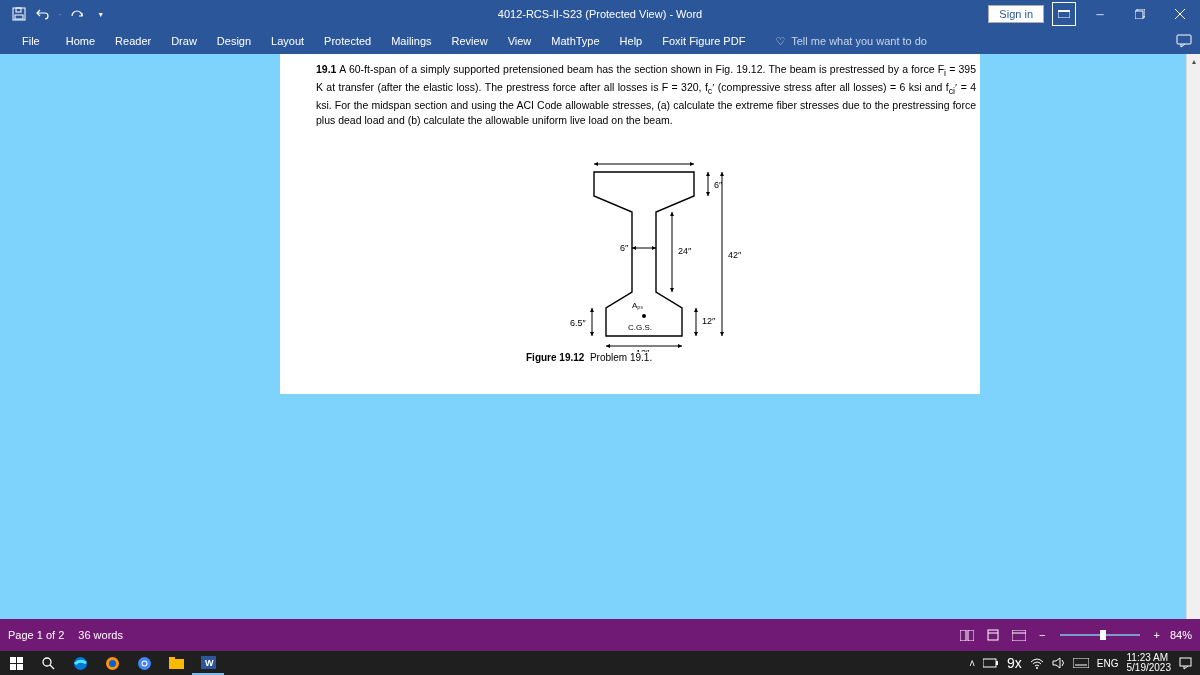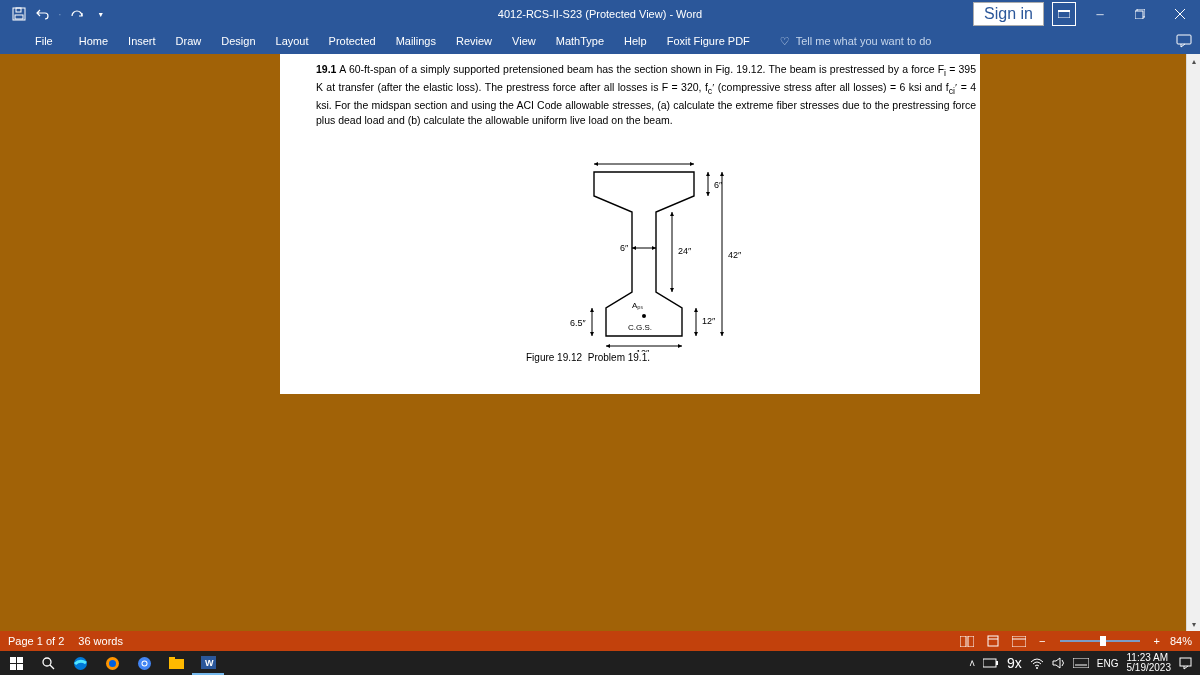--- a/index.html
+++ b/index.html
@@ -3,42 +3,42 @@
 <meta charset="utf-8">
 <style>
 *{margin:0;padding:0;box-sizing:border-box;font-family:"Segoe UI",Arial,sans-serif}
 body{width:1200px;height:675px;overflow:hidden;background:#fff;position:relative}
 .titlebar{height:28px;background:#2b579a;display:flex;align-items:center;color:#fff;font-size:11px;position:relative}
 .qat{display:flex;align-items:center;gap:2px;padding-left:8px}
 .qat-btn{width:22px;height:22px;display:flex;align-items:center;justify-content:center;color:#fff}
 .qat-sep{color:#7a9cc6;margin:0 2px}
 .title-center{position:absolute;left:50%;transform:translateX(-50%);color:#fff}
 .title-right{margin-left:auto;display:flex;align-items:center;gap:0}
-.signin{background:#fff;color:#2b579a;padding:2px 10px;font-size:16px;margin-right:8px;border:1px solid #adadad}
+.signin{background:#fff;color:#2b579a;padding:2px 10px;font-size:11px;margin-right:8px;border:1px solid #adadad}
 .win-btn{width:40px;height:28px;display:flex;align-items:center;justify-content:center;color:#fff;font-size:10px}
 .ribbon-icon{width:24px;height:24px;display:flex;align-items:center;justify-content:center;margin-right:4px;border:1px solid #fff;font-size:9px}
-.ribbon{height:26px;background:#2b579a;display:flex;align-items:center;padding-left:21px;color:#fff;font-size:11px}
+.ribbon{height:26px;background:#2b579a;display:flex;align-items:center;padding-left:8px;color:#fff;font-size:11px}
 .file-tab{background:#2b579a;color:#fff;padding:4px 14px;margin-right:2px}
 .tab{padding:4px 10px;color:#fff;cursor:pointer}
 .tellme{display:flex;align-items:center;margin-left:20px;color:#c5d5eb}
 .bulb{margin-right:6px}
 .collapse-ribbon{margin-left:auto;margin-right:8px;color:#fff}
-.doc-area{position:absolute;top:54px;left:0;right:14px;bottom:44px;background:#a16207;overflow:hidden}
+.doc-area{position:absolute;top:54px;left:0;right:14px;bottom:44px;background:#7dd3fc;overflow:hidden}
 .page{position:absolute;left:280px;top:0;width:700px;background:#fff}
 .problem-text{font-family:"Times New Roman",serif;font-size:10.5px;line-height:1.35;width:660px;margin-left:36px;margin-top:8px;text-align:justify}
 .prob-num{font-weight:bold}
 .figure-area{position:relative;width:660px;height:260px;margin-left:36px;margin-top:6px;font-family:Arial,sans-serif;font-size:9px}
 .fig-caption{position:absolute;left:210px;top:218px;font-size:10px}
-.fig-caption b{font-weight:normal}
+.fig-caption b{font-weight:bold}
 .ibeam{position:absolute;left:248px;top:28px}
 .scrollbar{position:absolute;right:0;top:54px;bottom:44px;width:14px;background:#f0f0f0;border-left:1px solid #dadada}
 .scroll-arrow{width:14px;height:14px;display:flex;align-items:center;justify-content:center;font-size:8px;color:#505050;background:#f0f0f0;position:absolute}
 .scroll-up{top:0}
 .scroll-down{bottom:0}
-.statusbar{position:absolute;bottom:24px;left:0;right:0;height:20px;background:#c2410c;display:flex;align-items:center;color:#fff;font-size:11px;padding:0 8px}
+.statusbar{position:absolute;bottom:24px;left:0;right:0;height:32px;background:#701a75;display:flex;align-items:center;color:#fff;font-size:11px;padding:0 8px}
 .status-left{display:flex;gap:14px}
 .status-right{margin-left:auto;display:flex;align-items:center;gap:6px}
 .view-btn{width:20px;height:16px;display:flex;align-items:center;justify-content:center}
 .zoom-track{width:80px;height:2px;background:#7a9cc6;position:relative;margin:0 4px}
 .zoom-thumb{position:absolute;width:6px;height:10px;background:#fff;top:-4px;left:50%}
 .taskbar{position:absolute;bottom:0;left:0;right:0;height:24px;background:#1f1f1f;display:flex;align-items:center}
 .task-btn{width:32px;height:24px;display:flex;align-items:center;justify-content:center;color:#fff;font-size:11px}
 .tray{margin-left:auto;display:flex;align-items:center;gap:8px;color:#fff;font-size:10px;padding-right:8px}
 .tray-time{line-height:1}
 svg{display:block}
@@ -89,21 +89,21 @@
         <svg width="10" height="10" viewBox="0 0 10 10">
           <path d="M0 0 L10 10 M10 0 L0 10" stroke="#fff" stroke-width="1"></path>
         </svg>
       </div>
   </div>
 </div>
 
 <div class="ribbon">
   <div class="file-tab">File</div>
   <div class="tab">Home</div>
-  <div class="tab">Insert</div>
+  <div class="tab">Reader</div>
   <div class="tab">Draw</div>
   <div class="tab">Design</div>
   <div class="tab">Layout</div>
   <div class="tab">Protected</div>
   <div class="tab">Mailings</div>
   <div class="tab">Review</div>
   <div class="tab">View</div>
   <div class="tab">MathType</div>
   <div class="tab">Help</div>
   <div class="tab">Foxit Figure PDF</div>

